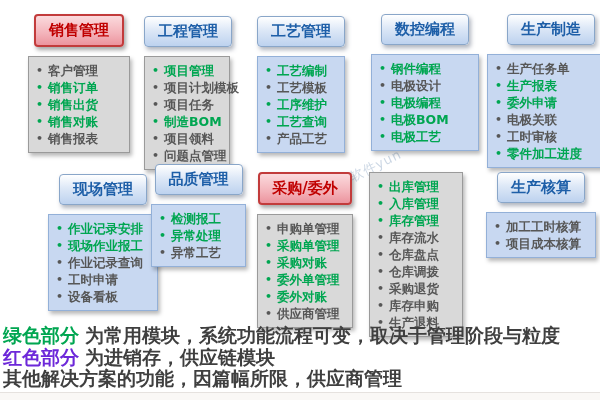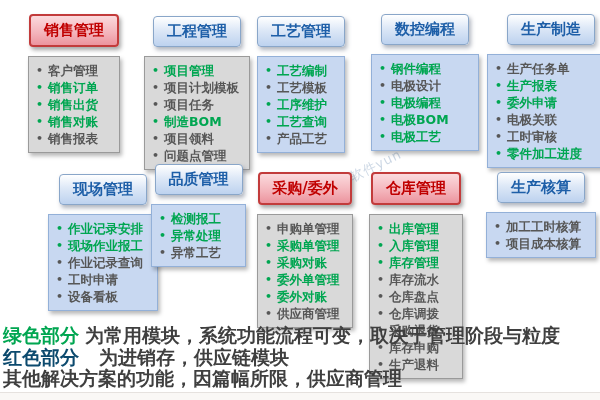--- a/index.html
+++ b/index.html
@@ -26,36 +26,36 @@
   .lst.graybg { background:#d9d9d9; border:1px solid #9a9a9a; }
   .lst.bluebg { background:#c8d8f1; border:1px solid #93b0d8; }
   .item { display:flex; align-items:center; line-height:17px; font-size:12.5px;
           color:#575757; font-weight:600; white-space:nowrap; }
   .item .bullet { font-size:11px; margin:0 5px 0 4px; }
   .item.green { color:#00a651; font-weight:700; }
 
   .legend { position:absolute; left:3px; top:325px; font-size:19px; line-height:21.5px;
             color:#3f3f3f; font-weight:600; white-space:nowrap; }
   .lg-green { color:#00a651; font-weight:bold; margin-right:6px; }
-  .lg-red   { color:#0c4a6e; font-weight:bold; margin-right:20px; }
+  .lg-red   { color:#6d28d9; font-weight:bold; margin-right:6px; }
 
   .wm { position:absolute; transform:rotate(-26deg); transform-origin:left top;
         color:rgba(120,150,185,.38); font-size:13px; letter-spacing:1px; pointer-events:none; }
 
   .bottom-strip { position:absolute; left:0; right:0; top:392px; height:8px;
                   background:#faf8f6; border-top:1px solid #e6e2df; }
 </style>
 </head>
 <body>
 
 <div class="stage">
 
   <div class="wm" style="left:322px; top:182px;">易云软件yun</div>
 
-  <div class="module" style="left:28px; top:14px; width:92px;">
+  <div class="module" style="left:28px; top:14px; width:102px;">
     <div class="hdr red">销售管理</div>
     <ul class="lst graybg">
         <li class="item">
           <span class="bullet">•</span>
           <span>客户管理</span>
         </li>
         <li class="item green">
           <span class="bullet">•</span>
           <span>销售订单</span>
         </li>
@@ -67,21 +67,21 @@
           <span class="bullet">•</span>
           <span>销售对账</span>
         </li>
         <li class="item">
           <span class="bullet">•</span>
           <span>销售报表</span>
         </li>
       </ul>
   </div>
 
-  <div class="module" style="left:144px; top:16px; width:106px;">
+  <div class="module" style="left:144px; top:16px; width:86px;">
     <div class="hdr blue">工程管理</div>
     <ul class="lst graybg">
         <li class="item green">
           <span class="bullet">•</span>
           <span>项目管理</span>
         </li>
         <li class="item">
           <span class="bullet">•</span>
           <span>项目计划模板</span>
         </li>
@@ -254,21 +254,20 @@
           <span>委外对账</span>
         </li>
         <li class="item">
           <span class="bullet">•</span>
           <span>供应商管理</span>
         </li>
       </ul>
   </div>
 
   <div class="module" style="left:369px; top:172px; width:94px;">
-    <div class="hdr red">仓库管理</div>
     <ul class="lst graybg">
         <li class="item green">
           <span class="bullet">•</span>
           <span>出库管理</span>
         </li>
         <li class="item green">
           <span class="bullet">•</span>
           <span>入库管理</span>
         </li>
         <li class="item green">

